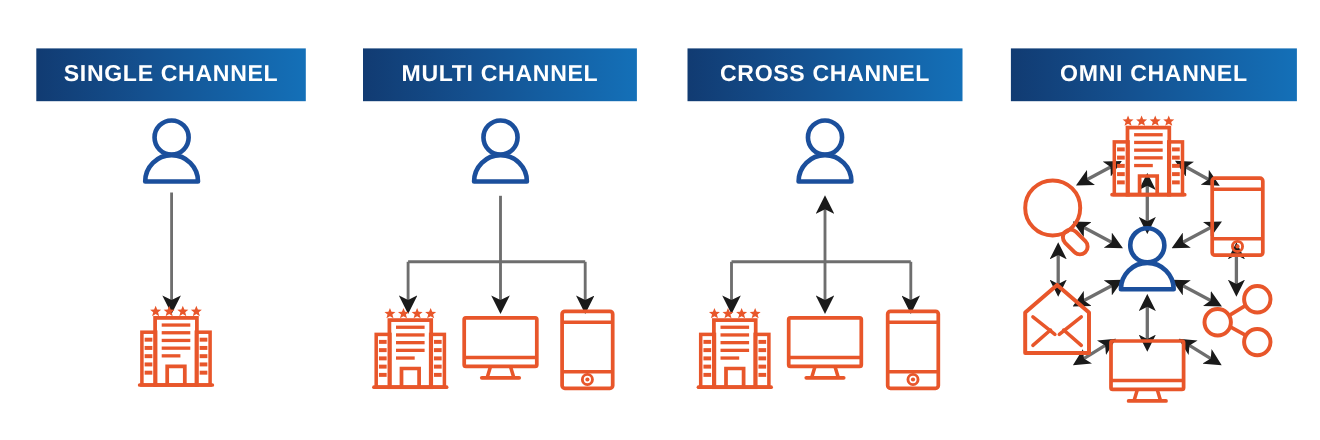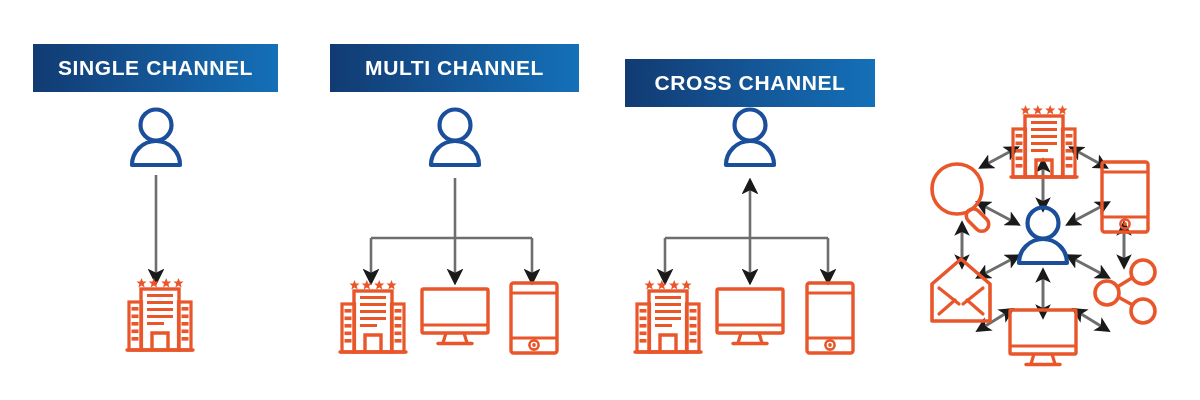--- a/index.html
+++ b/index.html
@@ -11,21 +11,21 @@
   .canvas{position:relative;width:1200px;height:400px;}
 
   
   .banner{
     position:absolute;top:44px;height:48px;
     background:linear-gradient(to right,#113b72 0%,#14508f 40%,#1470b8 100%);
     display:flex;align-items:center;justify-content:center;
   }
   .banner-1{left:33px;width:245px;}
   .banner-2{left:330px;width:249px;text-align:center;}
-  .banner-3{left:625px;width:250px;margin-top:15px;}
+  .banner-3{left:625px;width:250px;}
   .banner-4{left:919px;width:260px;}
   .banner-text{
     color:#ffffff;font-size:21px;font-weight:bold;
     letter-spacing:.6px;white-space:nowrap;
     font-family:Liberation Sans, sans-serif;
   }
 
   svg{display:block;}
   .layer{position:absolute;left:0;top:0;}
 </style>
@@ -35,20 +35,23 @@
 <div class="canvas">
 
   <div class="banner banner-1">
     <span class="banner-text">SINGLE CHANNEL</span>
   </div>
   <div class="banner banner-2">
     <span class="banner-text">MULTI CHANNEL</span>
   </div>
   <div class="banner banner-3">
     <span class="banner-text">CROSS CHANNEL</span>
+  </div>
+  <div class="banner banner-4">
+    <span class="banner-text">OMNI CHANNEL</span>
   </div>
 
   <svg class="layer" width="1200" height="400" viewBox="0 0 1200 400">
     <defs>
       <marker id="ah" viewBox="0 0 12 12" refX="6" refY="6" markerWidth="6.5" markerHeight="6.5" orient="auto-start-reverse">
         <path d="M0,0 L12,6 L0,12 L3,6 Z" fill="#1a1a1a"></path>
       </marker>
       <marker id="ahs" viewBox="0 0 12 12" refX="6" refY="6" markerWidth="5.2" markerHeight="5.2" orient="auto-start-reverse">
         <path d="M0,0 L12,6 L0,12 L3,6 Z" fill="#1a1a1a"></path>
       </marker>

